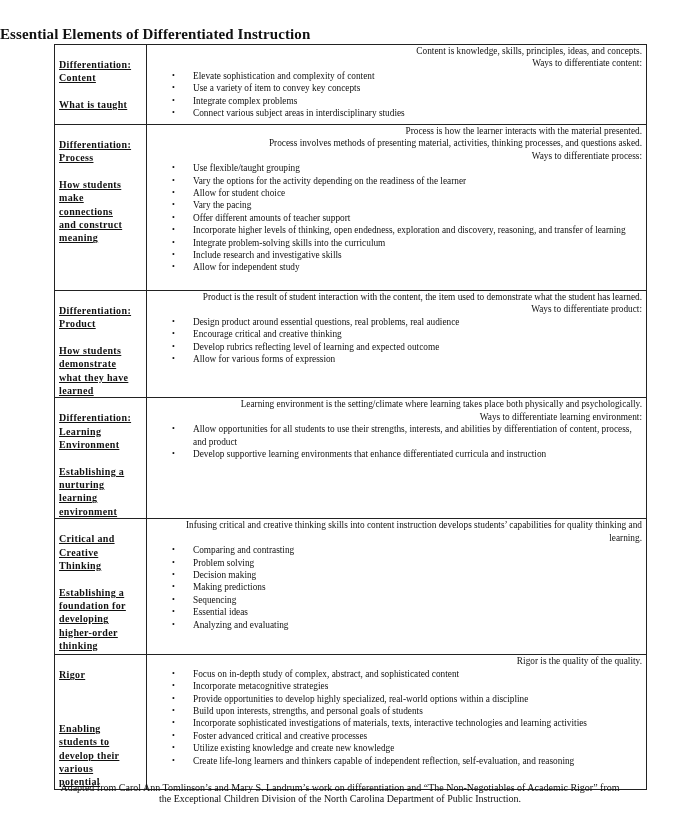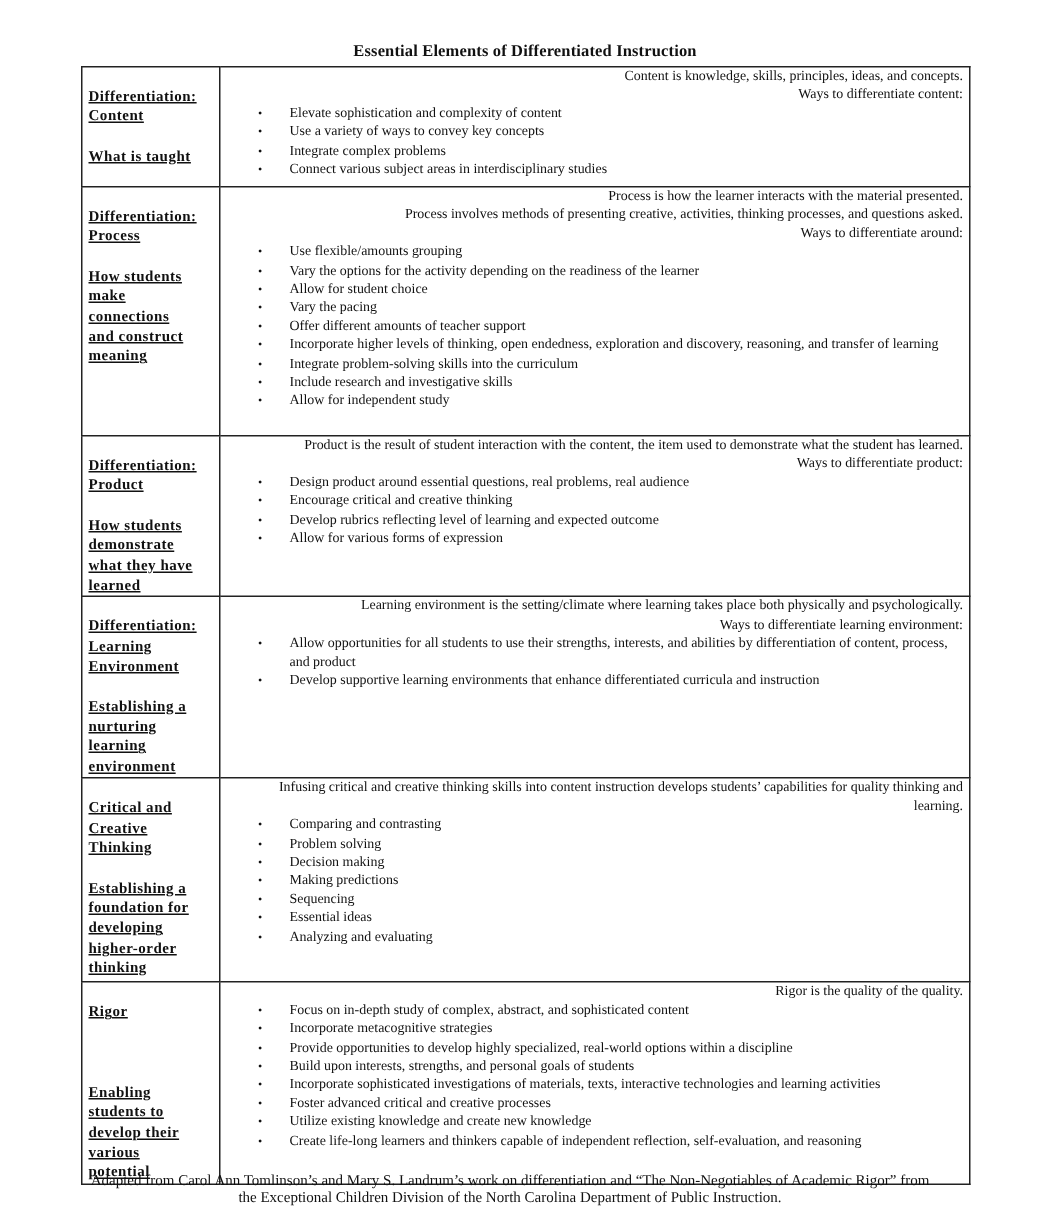--- a/index.html
+++ b/index.html
@@ -13,23 +13,23 @@
       position: relative;
       overflow: hidden;
       font-family: "Liberation Serif", "DejaVu Serif", serif;
       color: #111;
     }
     .page-title {
       position: absolute;
       left: 0;
       width: 700px;
       top: 24px;
-      text-align: center;
+      text-align: left;
       font-weight: bold;
-      font-size: 11px;
+      font-size: 15px;
       letter-spacing: 0.1px;
       line-height: 20px;
     }
     table.elements {
       position: absolute;
       left: 54px;
       top: 44px;
       width: 593px;
       border-collapse: collapse;
       table-layout: fixed;
@@ -103,44 +103,44 @@
           <span class="label-heading">Differentiation:</span>
           <span class="label-heading">Content</span>
           <span class="label-spacer"></span>
           <span class="label-sub">What is taught</span>
         </td>
         <td class="content-cell">
           <span class="intro-line">Content is knowledge, skills, principles, ideas, and concepts.</span>
           <span class="intro-line">Ways to differentiate content:</span>
           <ul class="bullets">
             <li><span class="bullet">•</span><span>Elevate sophistication and complexity of content</span></li>
-            <li><span class="bullet">•</span><span>Use a variety of ways to convey key concepts</span></li>
+            <li><span class="bullet">•</span><span>Use a variety of item to convey key concepts</span></li>
             <li><span class="bullet">•</span><span>Integrate complex problems</span></li>
             <li><span class="bullet">•</span><span>Connect various subject areas in interdisciplinary studies</span></li>
           </ul>
         </td>
       </tr>
     <tr class="row-process">
         <td class="label-cell">
           <span class="label-spacer"></span>
           <span class="label-heading">Differentiation:</span>
           <span class="label-heading">Process</span>
           <span class="label-spacer"></span>
           <span class="label-sub">How students</span>
           <span class="label-sub">make</span>
           <span class="label-sub">connections</span>
           <span class="label-sub">and construct</span>
           <span class="label-sub">meaning</span>
         </td>
         <td class="content-cell">
           <span class="intro-line">Process is how the learner interacts with the material presented.</span>
-          <span class="intro-line">Process involves methods of presenting creative, activities, thinking processes, and questions asked.</span>
-          <span class="intro-line">Ways to differentiate around:</span>
-          <ul class="bullets">
-            <li><span class="bullet">•</span><span>Use flexible/amounts grouping</span></li>
+          <span class="intro-line">Process involves methods of presenting material, activities, thinking processes, and questions asked.</span>
+          <span class="intro-line">Ways to differentiate process:</span>
+          <ul class="bullets">
+            <li><span class="bullet">•</span><span>Use flexible/taught grouping</span></li>
             <li><span class="bullet">•</span><span>Vary the options for the activity depending on the readiness of the learner</span></li>
             <li><span class="bullet">•</span><span>Allow for student choice</span></li>
             <li><span class="bullet">•</span><span>Vary the pacing</span></li>
             <li><span class="bullet">•</span><span>Offer different amounts of teacher support</span></li>
             <li><span class="bullet">•</span><span>Incorporate higher levels of thinking, open endedness, exploration and discovery, reasoning, and transfer of learning</span></li>
             <li><span class="bullet">•</span><span>Integrate problem-solving skills into the curriculum</span></li>
             <li><span class="bullet">•</span><span>Include research and investigative skills</span></li>
             <li><span class="bullet">•</span><span>Allow for independent study</span></li>
           </ul>
         </td>

